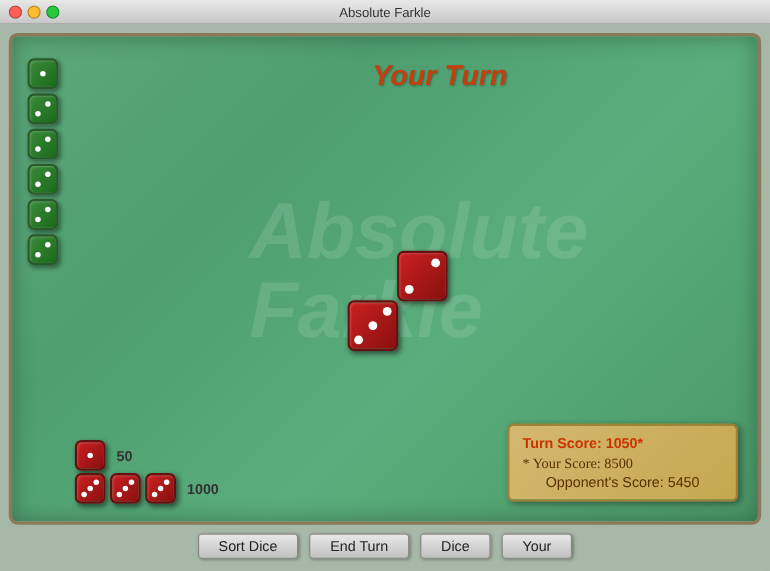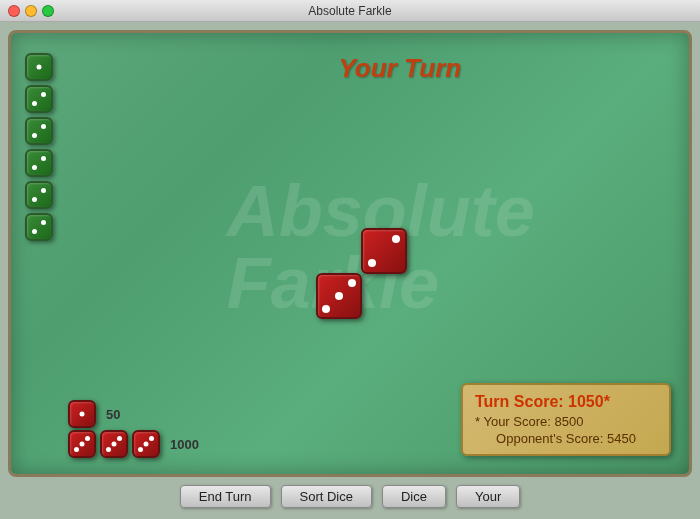--- a/index.html
+++ b/index.html
@@ -165,31 +165,32 @@
       bottom: 18px;
       right: 18px;
       background: linear-gradient(135deg, #d4b870, #c4a850);
       border: 2px solid #a08030;
       border-radius: 6px;
       padding: 8px 12px;
       min-width: 210px;
       box-shadow: 2px 2px 6px rgba(0,0,0,0.4);
     }
     .score-turn {
-      font-size: 16px;
+      font-size: 13px;
       font-weight: bold;
       color: #8a2000;
     }
     .score-turn span {
       color: #cc3300;
     }
     .score-your {
       font-size: 13px;
       color: #5a3000;
       margin-top: 3px;
+      font-family: Liberation Serif, serif;
     }
     .score-opponent {
       font-size: 13px;
       color: #5a3000;
       margin-top: 2px;
       text-align: center;
     }
 
     
     .kept-area {
@@ -351,18 +352,18 @@
             <span class="dot"></span>
             <span class="dot"></span>
         </div>
         <span class="kept-label">1000</span>
       </div>
     </div>
 
   </div>
 
   <div class="button-bar">
+    <button class="game-btn">Sort Dice</button>
     <button class="game-btn">End Turn</button>
-    <button class="game-btn">Sort Dice</button>
     <button class="game-btn">Dice</button>
     <button class="game-btn">Your</button>
   </div>
 </div>
 
 </body></html>

